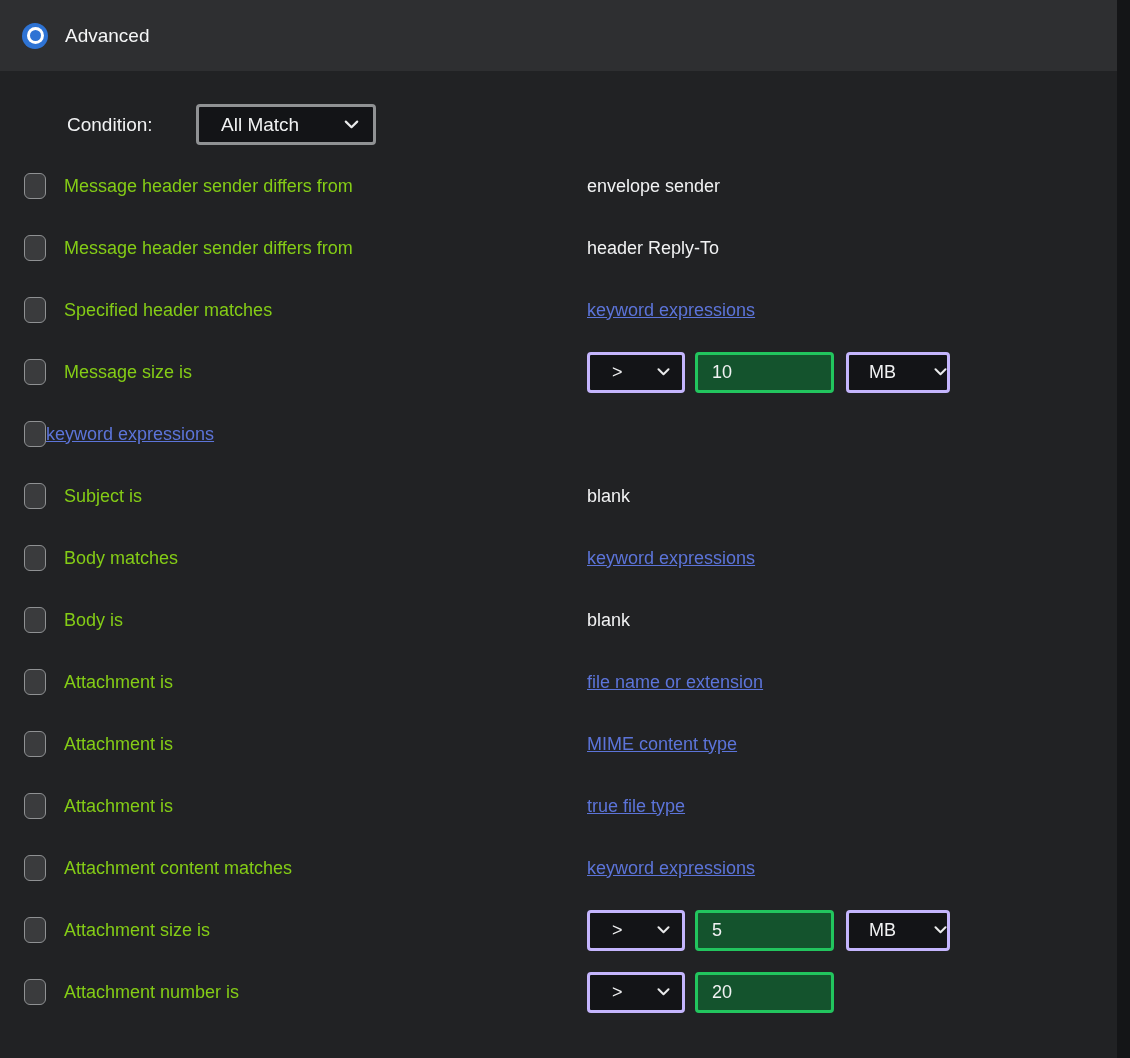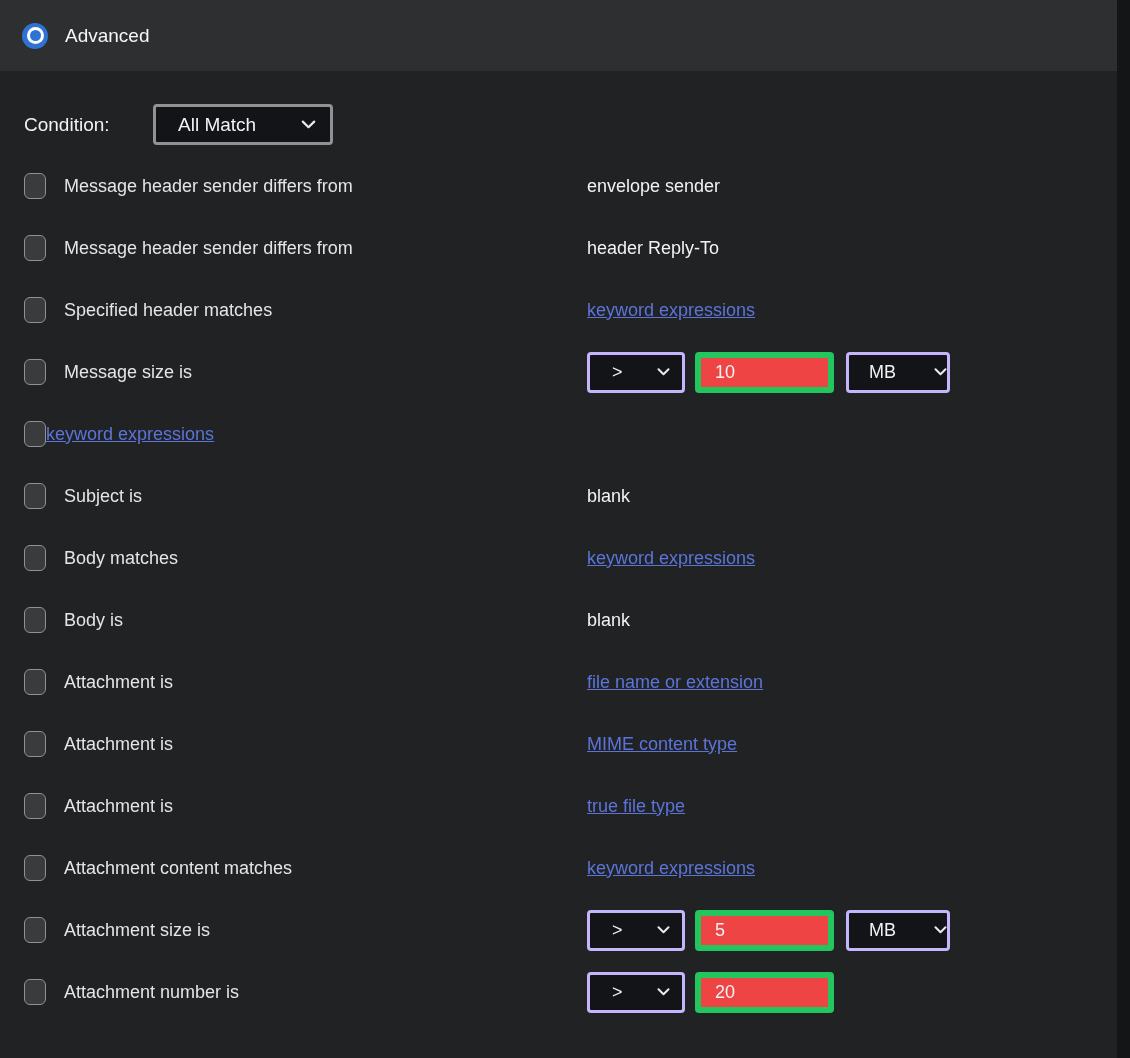--- a/index.html
+++ b/index.html
@@ -36,21 +36,21 @@
     display: flex; align-items: center; justify-content: center;
   }
   .radio-dot { width: 11px; height: 11px; border-radius: 50%; background: #2e73d4; }
   .advanced-label { margin-left: 17px; font-size: 19px; color: #f5f6f7; text-align: right; }
 
   
   .content { width: 1117px; }
 
   .condition-row {
     display: flex; align-items: center;
-    margin-top: 33px; height: 41px;
+    margin-top: 33px; height: 41px; margin-left: 43px;
   }
   .cond-label { font-size: 19px; padding-left: 24px; width: 153px; flex: none; }
 
   .select {
     height: 41px;
     background: #131417;
     border: 3px solid #c4b5fd;
     border-radius: 4px;
     display: flex; align-items: center; justify-content: space-between;
     cursor: pointer;
@@ -63,28 +63,28 @@
 
   .rows { margin-top: 10px; }
   .row { height: 62px; display: flex; align-items: center; padding-left: 24px; }
   .checkbox {
     width: 22px; height: 26px; flex: none;
     background: #3a3b3d;
     border: 1.5px solid #8f9193;
     border-radius: 6px;
     cursor: pointer;
   }
-  .row-label { margin-left: 18px; width: 523px; flex: none; font-size: 18px; color: #e5e5e5; }
+  .row-label { margin-left: 18px; width: 523px; flex: none; font-size: 18px; color: #84cc16; }
   .row-value { display: flex; align-items: center; font-size: 18px; }
   .row-value a { color: #5c74d9; text-decoration: underline; cursor: pointer; }
   .num-input {
     width: 139px; height: 41px;
     margin-left: 10px;
-    background: #ef4444;
-    border: 6px solid #22c55e;
+    background: #14532d;
+    border: 3px solid #22c55e;
     border-radius: 4px;
     color: #f1f2f3;
     font-size: 18px;
     font-family: "Liberation Sans", sans-serif;
     padding: 0 8px 0 14px;
     outline: none;
   }
 </style>
 </head>
 <body>

